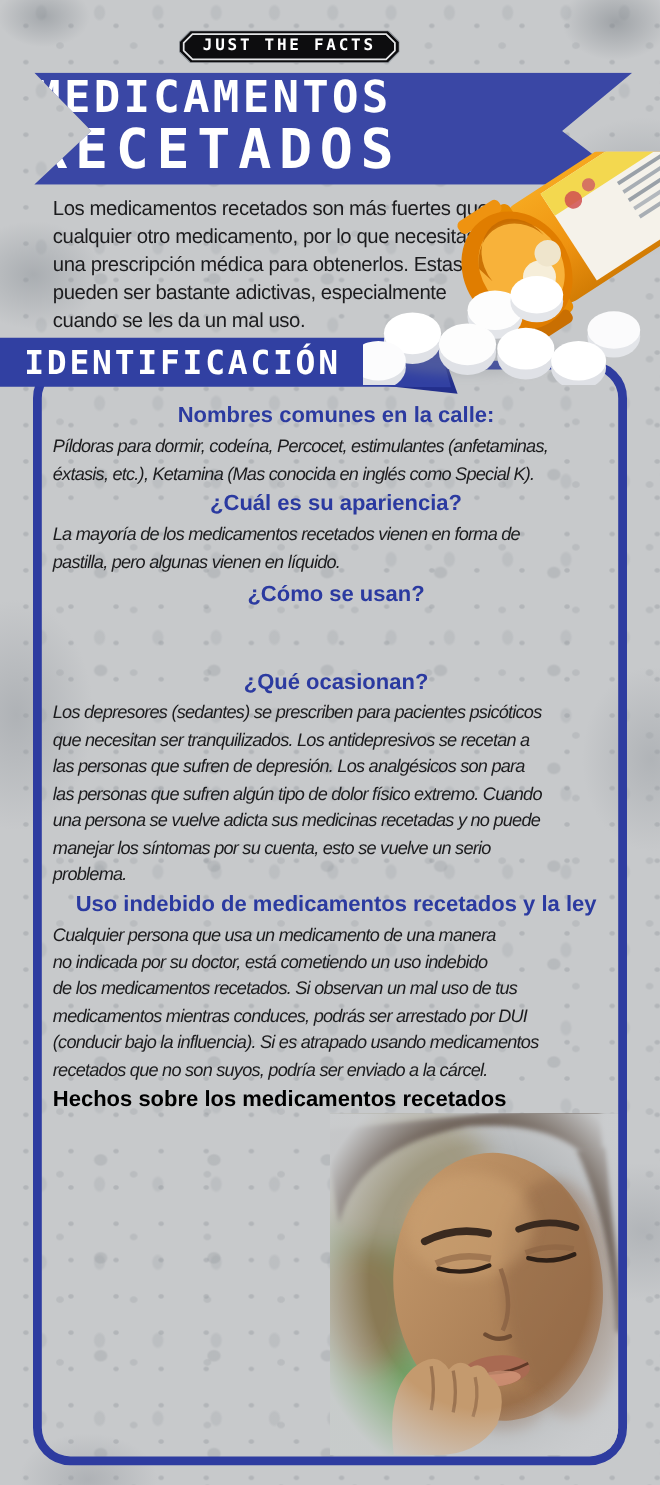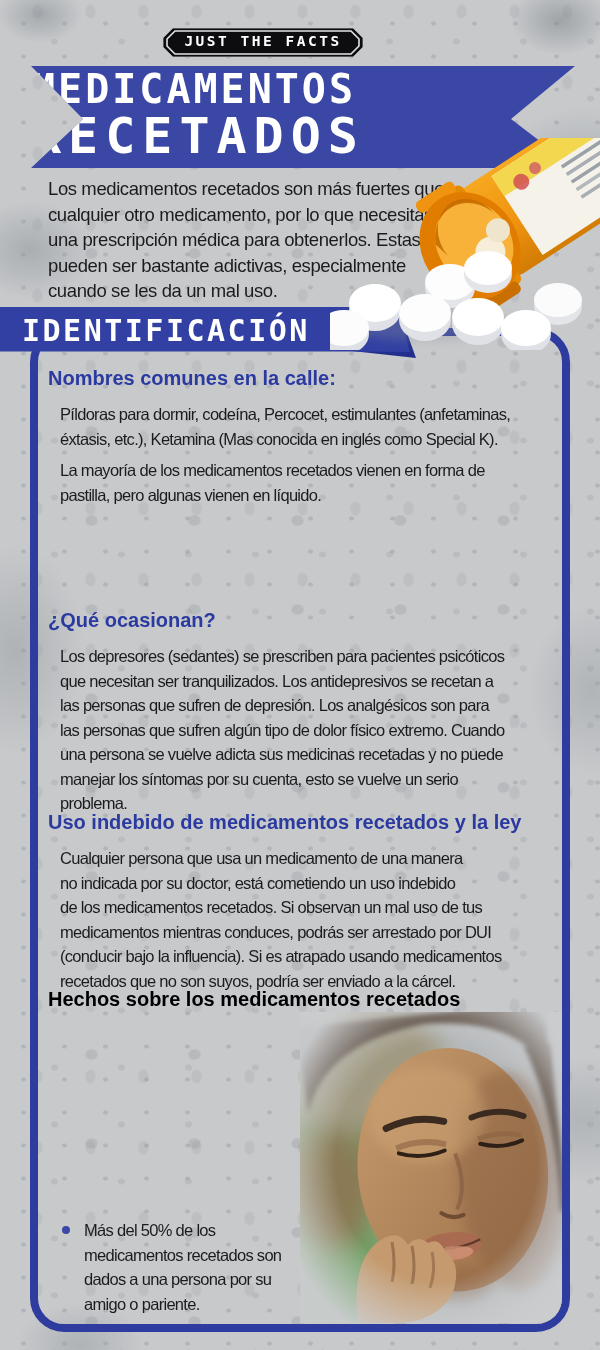--- a/index.html
+++ b/index.html
@@ -63,22 +63,22 @@
   
   .ribbon-svg{position:absolute;left:0;top:306px;z-index:4;}
   .ribbon-label{
     position:absolute;left:22px;top:308px;height:44px;z-index:5;
     display:flex;align-items:center;
     color:#fff;font-family:"DejaVu Sans Mono",monospace;font-weight:bold;
     font-size:30px;letter-spacing:2.5px;
   }
   
   .qa{position:absolute;left:48px;width:515px;z-index:3;}
-  .qa-h{font-size:20px;font-weight:bold;color:#2b3aa0;white-space:nowrap;margin:0 0 4px 0;line-height:24px;}
-  .qa-b{font-size:16.5px;line-height:24.5px;letter-spacing:-0.7px;white-space:pre-line;margin:12px;}
+  .qa-h{font-size:20px;font-weight:bold;color:#2b3aa0;white-space:nowrap;margin:0 0 4px 0;line-height:24px;text-align:center;}
+  .qa-b{font-size:16.5px;line-height:24.5px;letter-spacing:-0.7px;white-space:pre-line;margin:0;font-style:italic;}
   .facts-h{position:absolute;left:48px;top:988px;z-index:3;font-size:20px;font-weight:bold;color:#000000;white-space:nowrap;}
   .fact{position:absolute;left:62px;width:282px;z-index:3;}
   .fact .dot{
     position:absolute;left:0;top:8px;width:8px;height:8px;border-radius:50%;background:#3a47a5;
   }
   .fact .ftxt{
     display:block;margin-left:22px;font-size:16.5px;line-height:24.5px;
     letter-spacing:-0.7px;white-space:pre-line;
   }
   .pill-bottle{position:absolute;left:330px;top:138px;width:270px;height:212px;z-index:5;}
@@ -117,24 +117,26 @@
     <polygon points="0,1 398,1 410,46 352,45.5 0,45.5" fill="#3140a2"></polygon>
   </svg>
   <div class="ribbon-label">IDENTIFICACIÓN</div>
 
   <div class="qa" style="top:366px">
     <p class="qa-h">Nombres comunes en la calle:</p>
     <p class="qa-b">Píldoras para dormir, codeína, Percocet, estimulantes (anfetaminas,
 éxtasis, etc.), Ketamina (Mas conocida en inglés como Special K).</p>
   </div>
   <div class="qa" style="top:446px">
+    <p class="qa-h">¿Cuál es su apariencia?</p>
     <p class="qa-b">La mayoría de los medicamentos recetados vienen en forma de
 pastilla, pero algunas vienen en líquido.</p>
   </div>
   <div class="qa" style="top:528px">
+    <p class="qa-h">¿Cómo se usan?</p>
   </div>
   <div class="qa" style="top:608px">
     <p class="qa-h">¿Qué ocasionan?</p>
     <p class="qa-b">Los depresores (sedantes) se prescriben para pacientes psicóticos
 que necesitan ser tranquilizados. Los antidepresivos se recetan a
 las personas que sufren de depresión. Los analgésicos son para
 las personas que sufren algún tipo de dolor físico extremo. Cuando
 una persona se vuelve adicta sus medicinas recetadas y no puede
 manejar los síntomas por su cuenta, esto se vuelve un serio
 problema.</p>
@@ -144,27 +146,20 @@
     <p class="qa-b">Cualquier persona que usa un medicamento de una manera
 no indicada por su doctor, está cometiendo un uso indebido
 de los medicamentos recetados. Si observan un mal uso de tus
 medicamentos mientras conduces, podrás ser arrestado por DUI
 (conducir bajo la influencia). Si es atrapado usando medicamentos
 recetados que no son suyos, podría ser enviado a la cárcel.</p>
   </div>
 
   <div class="facts-h">Hechos sobre los medicamentos recetados</div>
 
-  <div class="fact" style="top:1218px">
-    <span class="dot"></span>
-    <span class="ftxt">Más del 50% de los
-medicamentos recetados son
-dados a una persona por su
-amigo o pariente.</span>
-  </div>
 
   <svg class="pill-bottle" viewBox="0 0 270 212">
     <defs>
       <linearGradient id="bodyGrad" x1="0" y1="0" x2="0" y2="1">
         <stop offset="0" stop-color="#f6a81f"></stop>
         <stop offset="0.55" stop-color="#ef9310"></stop>
         <stop offset="1" stop-color="#d27c04"></stop>
       </linearGradient>
       <filter id="soft" x="-40%" y="-40%" width="180%" height="180%">
         <feGaussianBlur stdDeviation="5"></feGaussianBlur>

